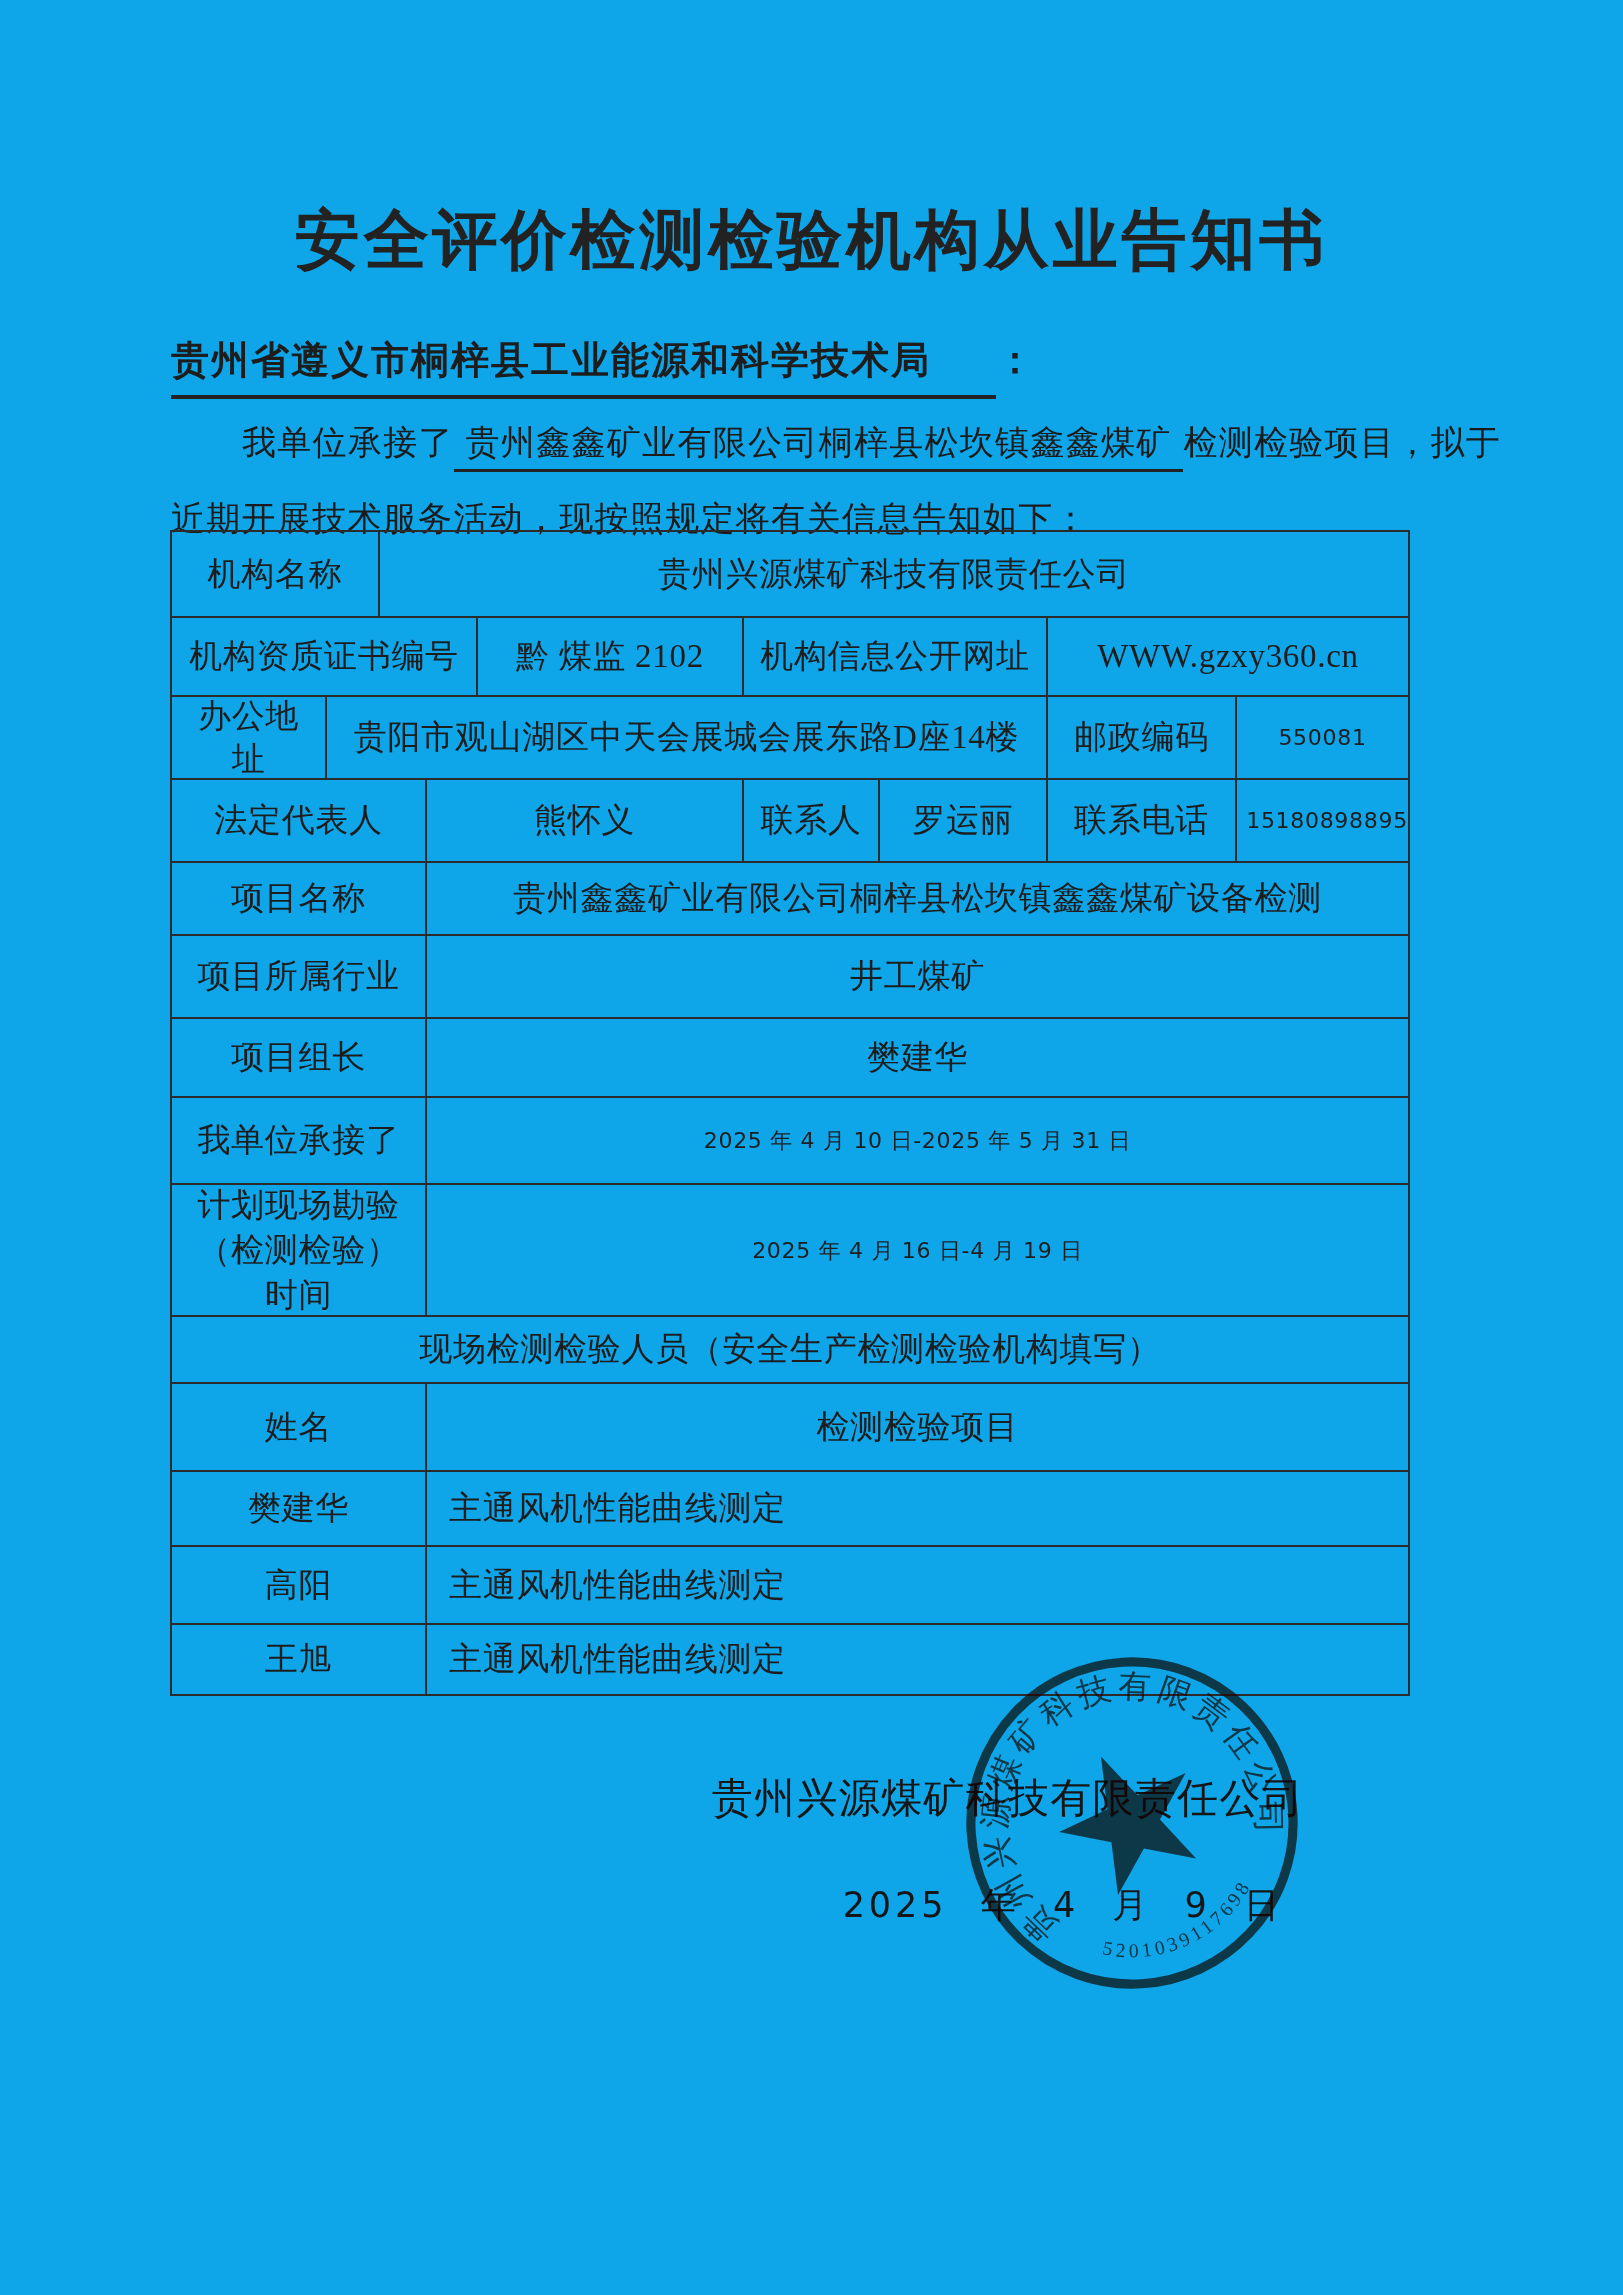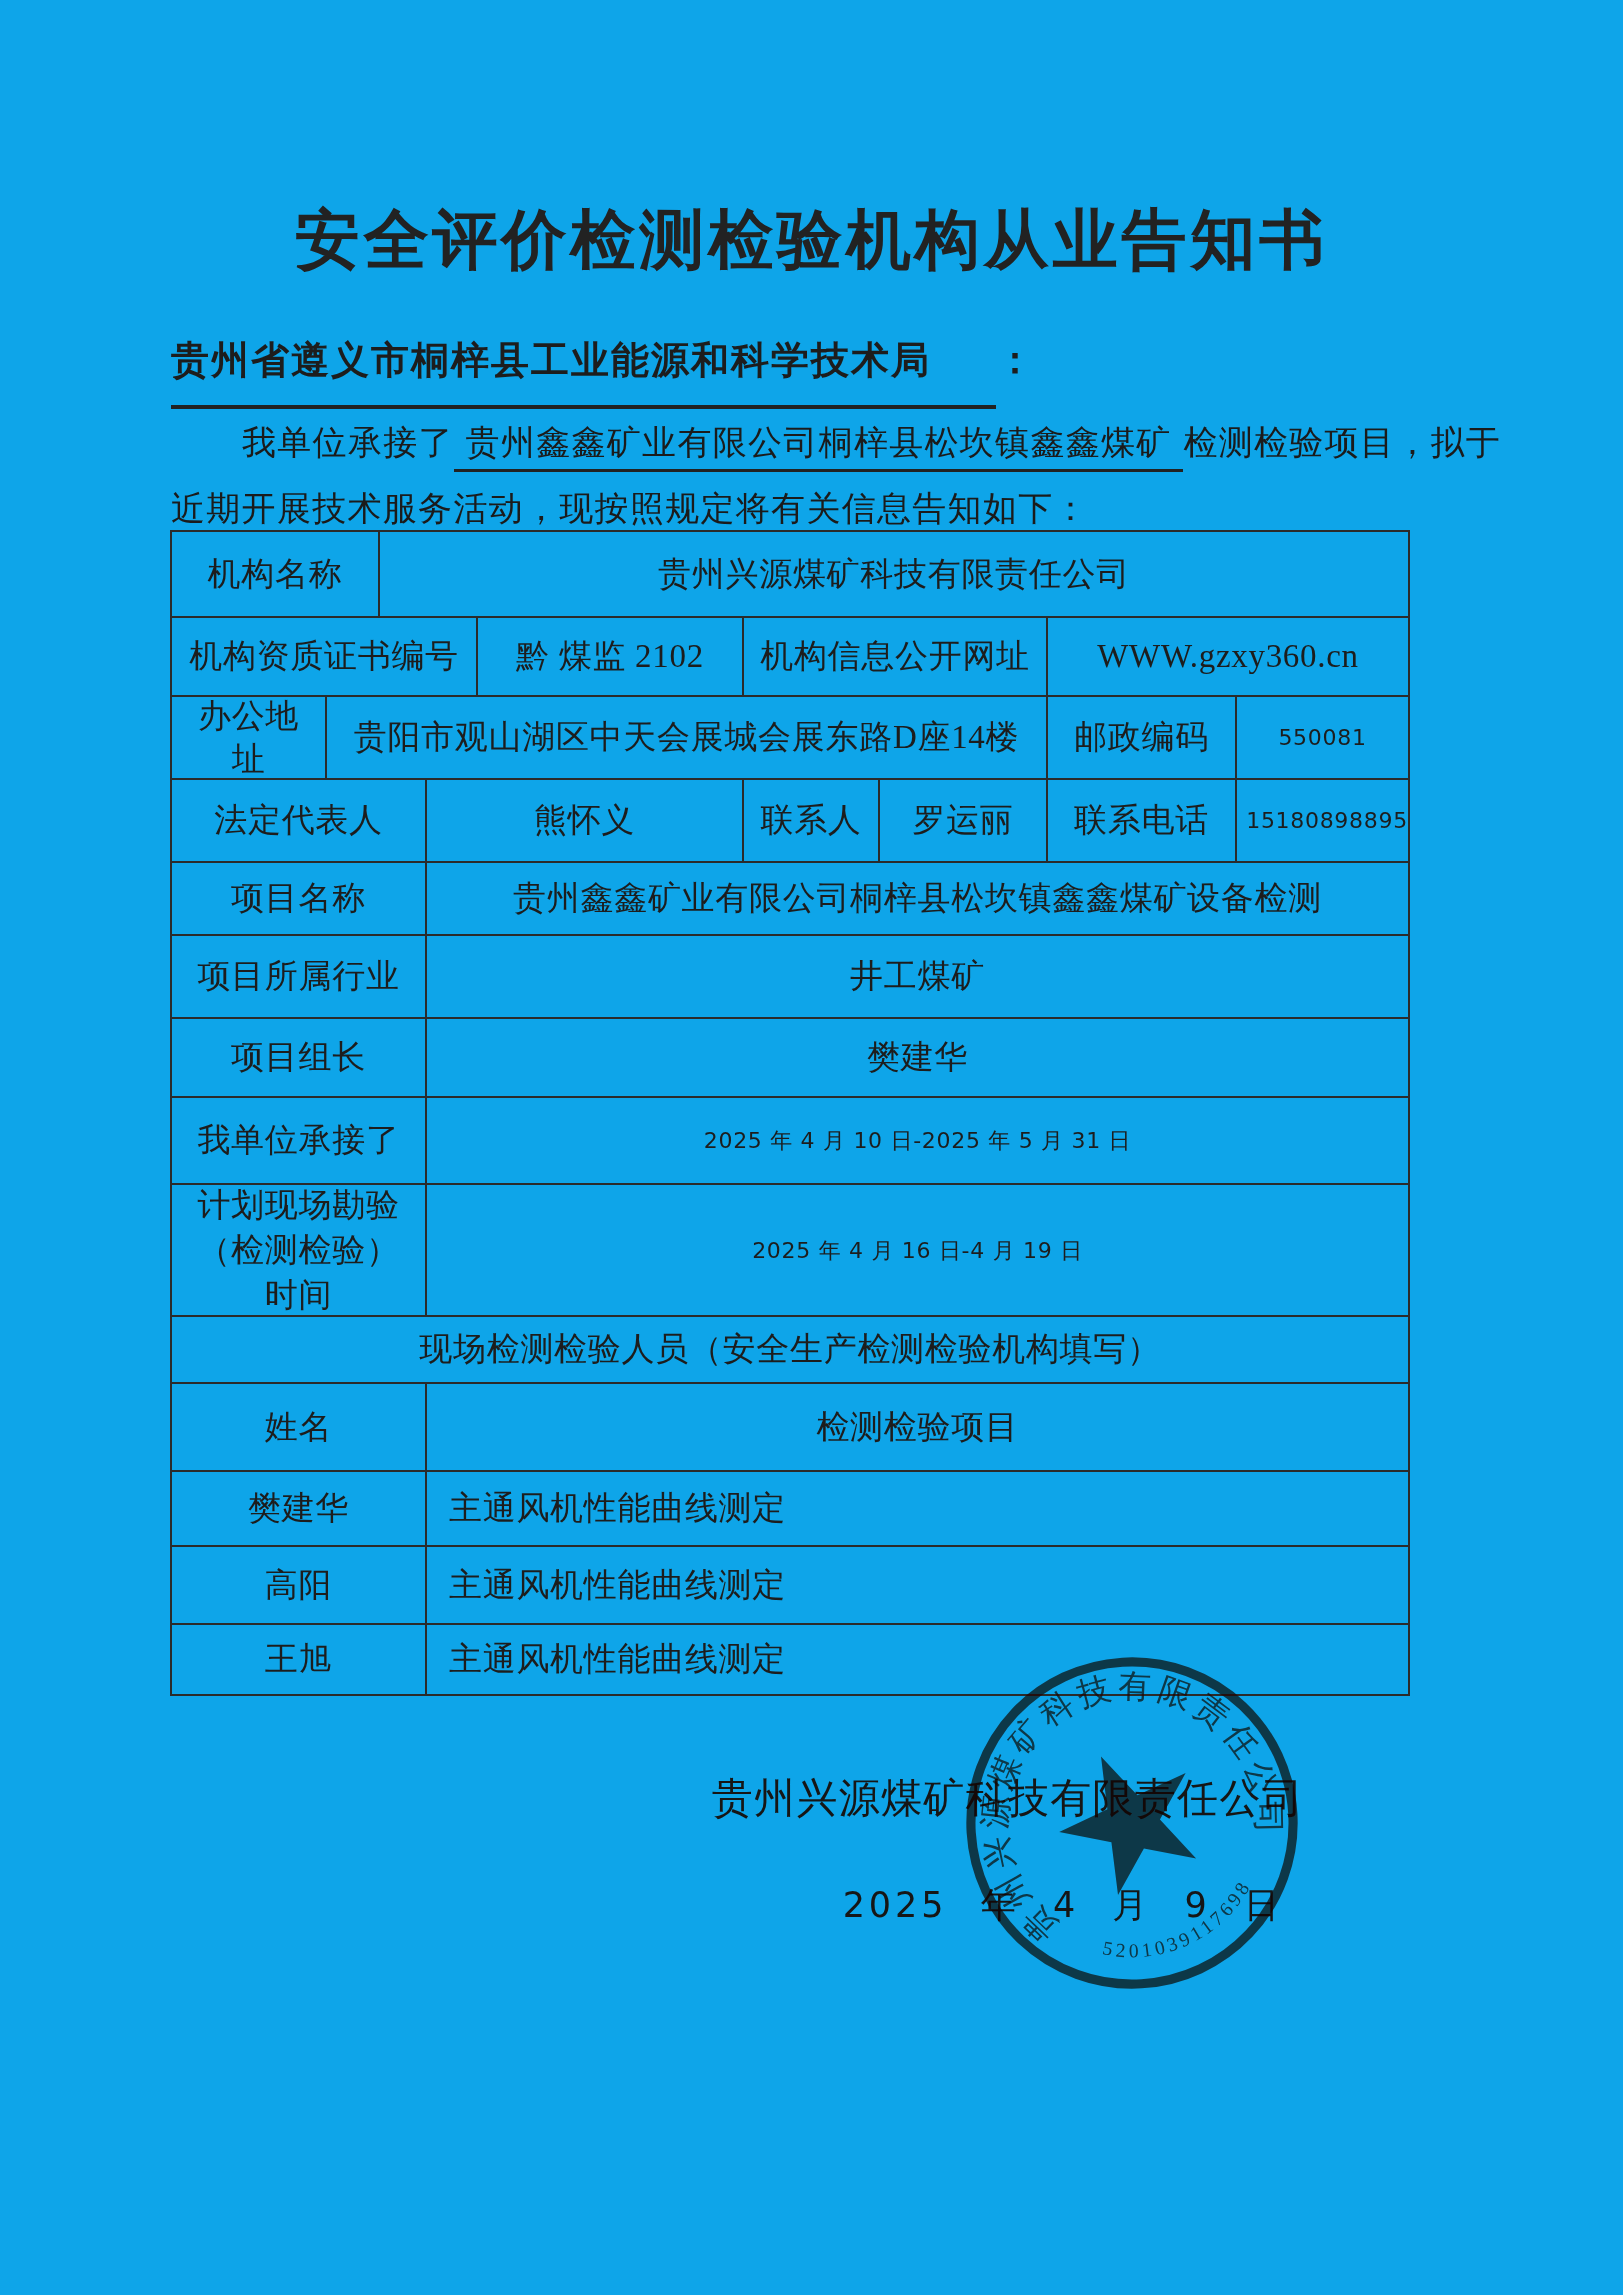--- a/index.html
+++ b/index.html
@@ -17,33 +17,33 @@
     font-size:65px;font-weight:bold;letter-spacing:3.9px;
     color:#222;
   }
   .addressee{
     position:absolute;left:171px;top:335px;
     font-size:38px;font-weight:bold;letter-spacing:2px;
     white-space:nowrap;
   }
   .addressee .uline{
     border-bottom:4.6px solid #222;
-    padding-right:65px;padding-bottom:19px;
+    padding-right:65px;padding-bottom:9px;
     display:inline-block;
   }
   .para-line{
     position:absolute;left:171px;
     font-size:34px;letter-spacing:1.3px;white-space:nowrap;color:#1b1b1b;
   }
   .para-1{top:420px;}
   .para-1 .lead{margin-left:71px;}
   .para-1 .uline{
     border-bottom:3.3px solid #222;padding:0 11.8px 2.6px 11.8px;display:inline-block;
   }
-  .para-2{top:486px;}
+  .para-2{top:496px;}
 
   
   .tbl{
     position:absolute;left:170px;top:530px;width:1240px;
     border:2.6px solid #2b2b2b;
     box-sizing:border-box;
   }
   .row{display:flex;align-items:stretch;}
   .row + .row{border-top:2.6px solid #2b2b2b;}
   .c{

